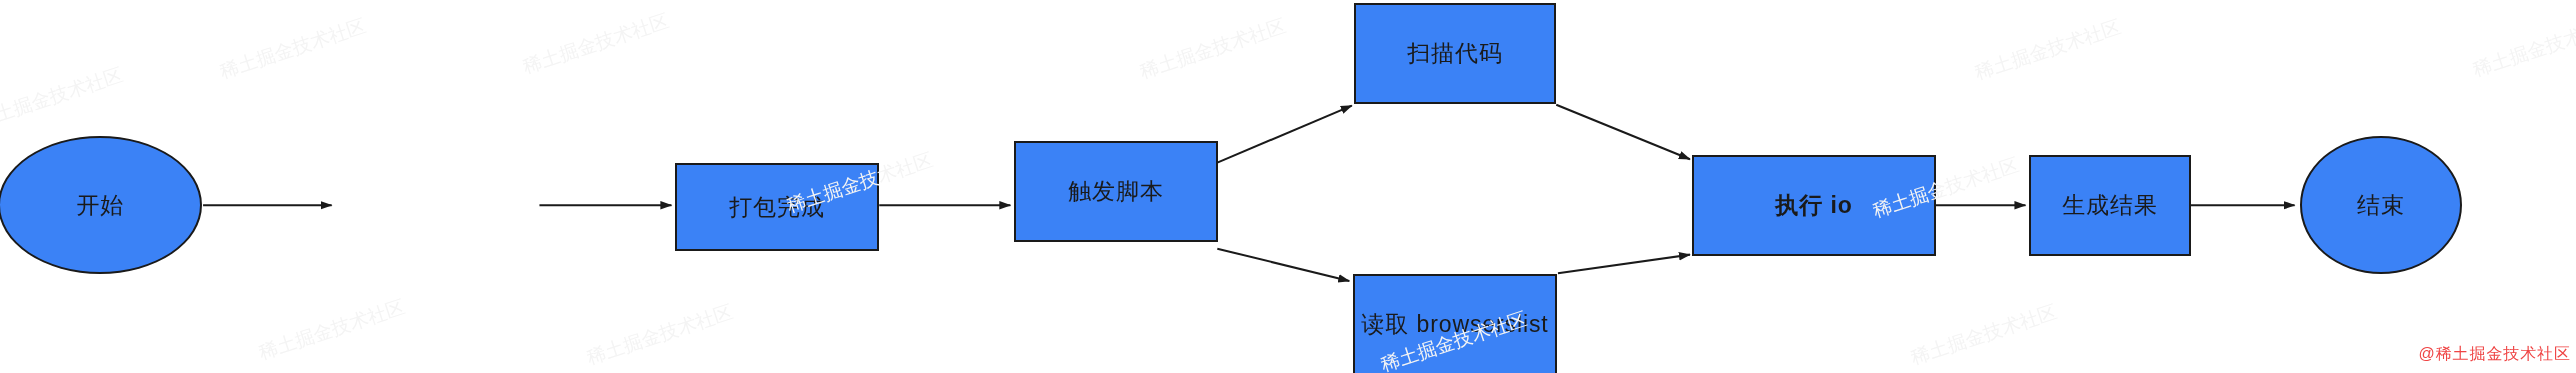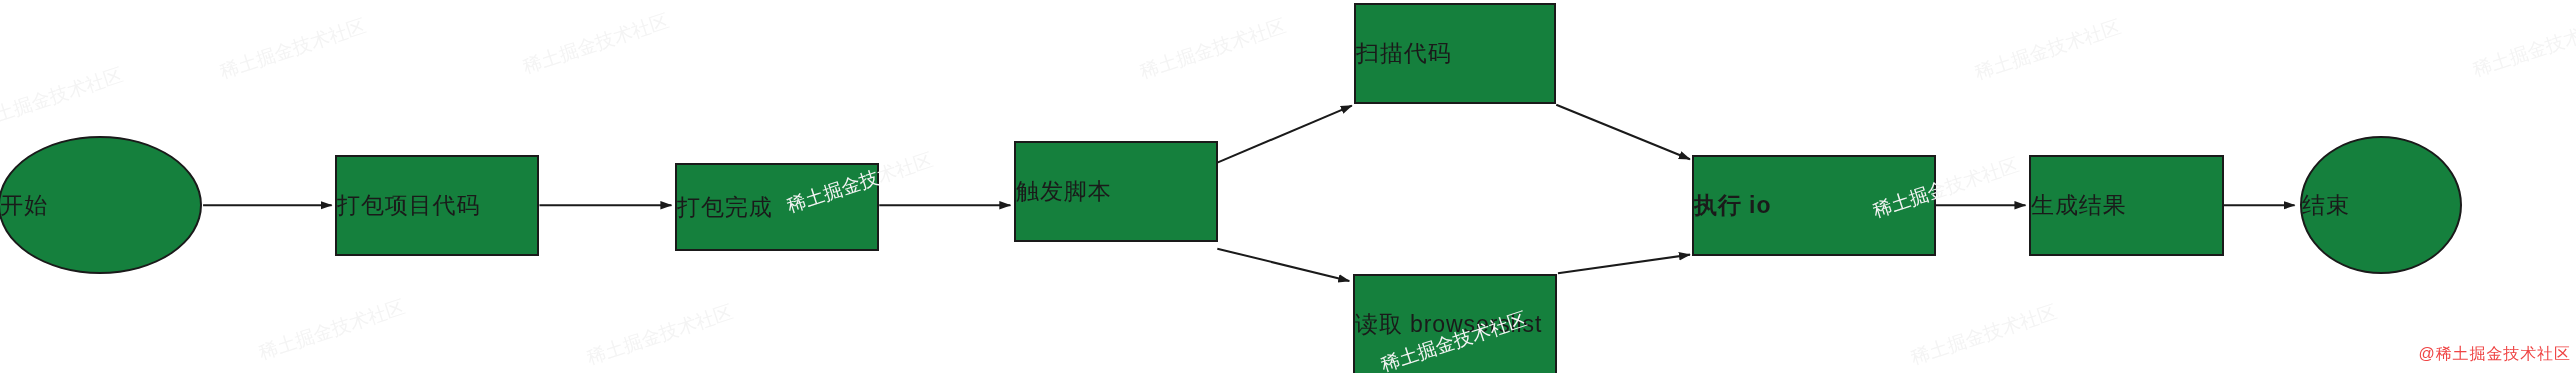--- a/index.html
+++ b/index.html
@@ -19,23 +19,24 @@
   }
   .edges path {
     stroke: #1a1a1a;
     stroke-width: 2.4;
     fill: none;
   }
   .node {
     position: absolute;
     box-sizing: border-box;
     border: 2.1px solid #1a1a1a;
-    background: #15803d;
+    background: #3b82f6;
     display: flex;
     align-items: center;
+    justify-content: center;
     font-size: 23px;
     letter-spacing: 0.9px;
     white-space: nowrap;
   }
   .node.ellipse { border-radius: 50%; }
   .watermark {
     position: absolute;
     color: #f4f4f4;
     font-size: 19px;
     white-space: nowrap;
@@ -71,23 +72,20 @@
     <path d="M1827 123 L1984 187" marker-end="url(#arrow)"></path>
     <path d="M1829 321 L1984 299" marker-end="url(#arrow)"></path>
     <path d="M2227 241 H2378" marker-end="url(#arrow)"></path>
     <path d="M2572 241 H2694" marker-end="url(#arrow)"></path>
   </svg>
 
   <div class="node ellipse" style="left:-1.7px; top:136px; width:204px; height:138px;">
     <span>开始</span>
   </div>
 
-  <div class="node" style="left:335px; top:155px; width:204px; height:101px;">
-    <span>打包项目代码</span>
-  </div>
 
   <div class="node" style="left:675px; top:155px; width:204px; height:88px;margin-top:8px;">
     <span>打包完成</span>
   </div>
 
   <div class="node" style="left:1014px; top:141px; width:204px; height:101px;">
     <span>触发脚本</span>
   </div>
 
   <div class="node" style="left:1354px; top:2.6px; width:202px; height:101px;">
@@ -95,21 +93,21 @@
   </div>
 
   <div class="node" style="left:1353px; top:274px; width:204px; height:101px;">
     <span>读取 browserslist</span>
   </div>
 
   <div class="node" style="left:1692px; top:155px; width:244px; height:101px;font-weight:bold;">
     <span>执行 io</span>
   </div>
 
-  <div class="node" style="left:2029px; top:155px; width:195px; height:101px;">
+  <div class="node" style="left:2029px; top:155px; width:162px; height:101px;">
     <span>生成结果</span>
   </div>
 
   <div class="node ellipse" style="left:2300px; top:136px; width:162px; height:138px;">
     <span>结束</span>
   </div>
 
   <span class="watermark" style="left:-25.6px; top:85px;">稀土掘金技术社区</span>
   <span class="watermark" style="left:217px; top:36px;">稀土掘金技术社区</span>
   <span class="watermark" style="left:520px; top:31px;">稀土掘金技术社区</span>

